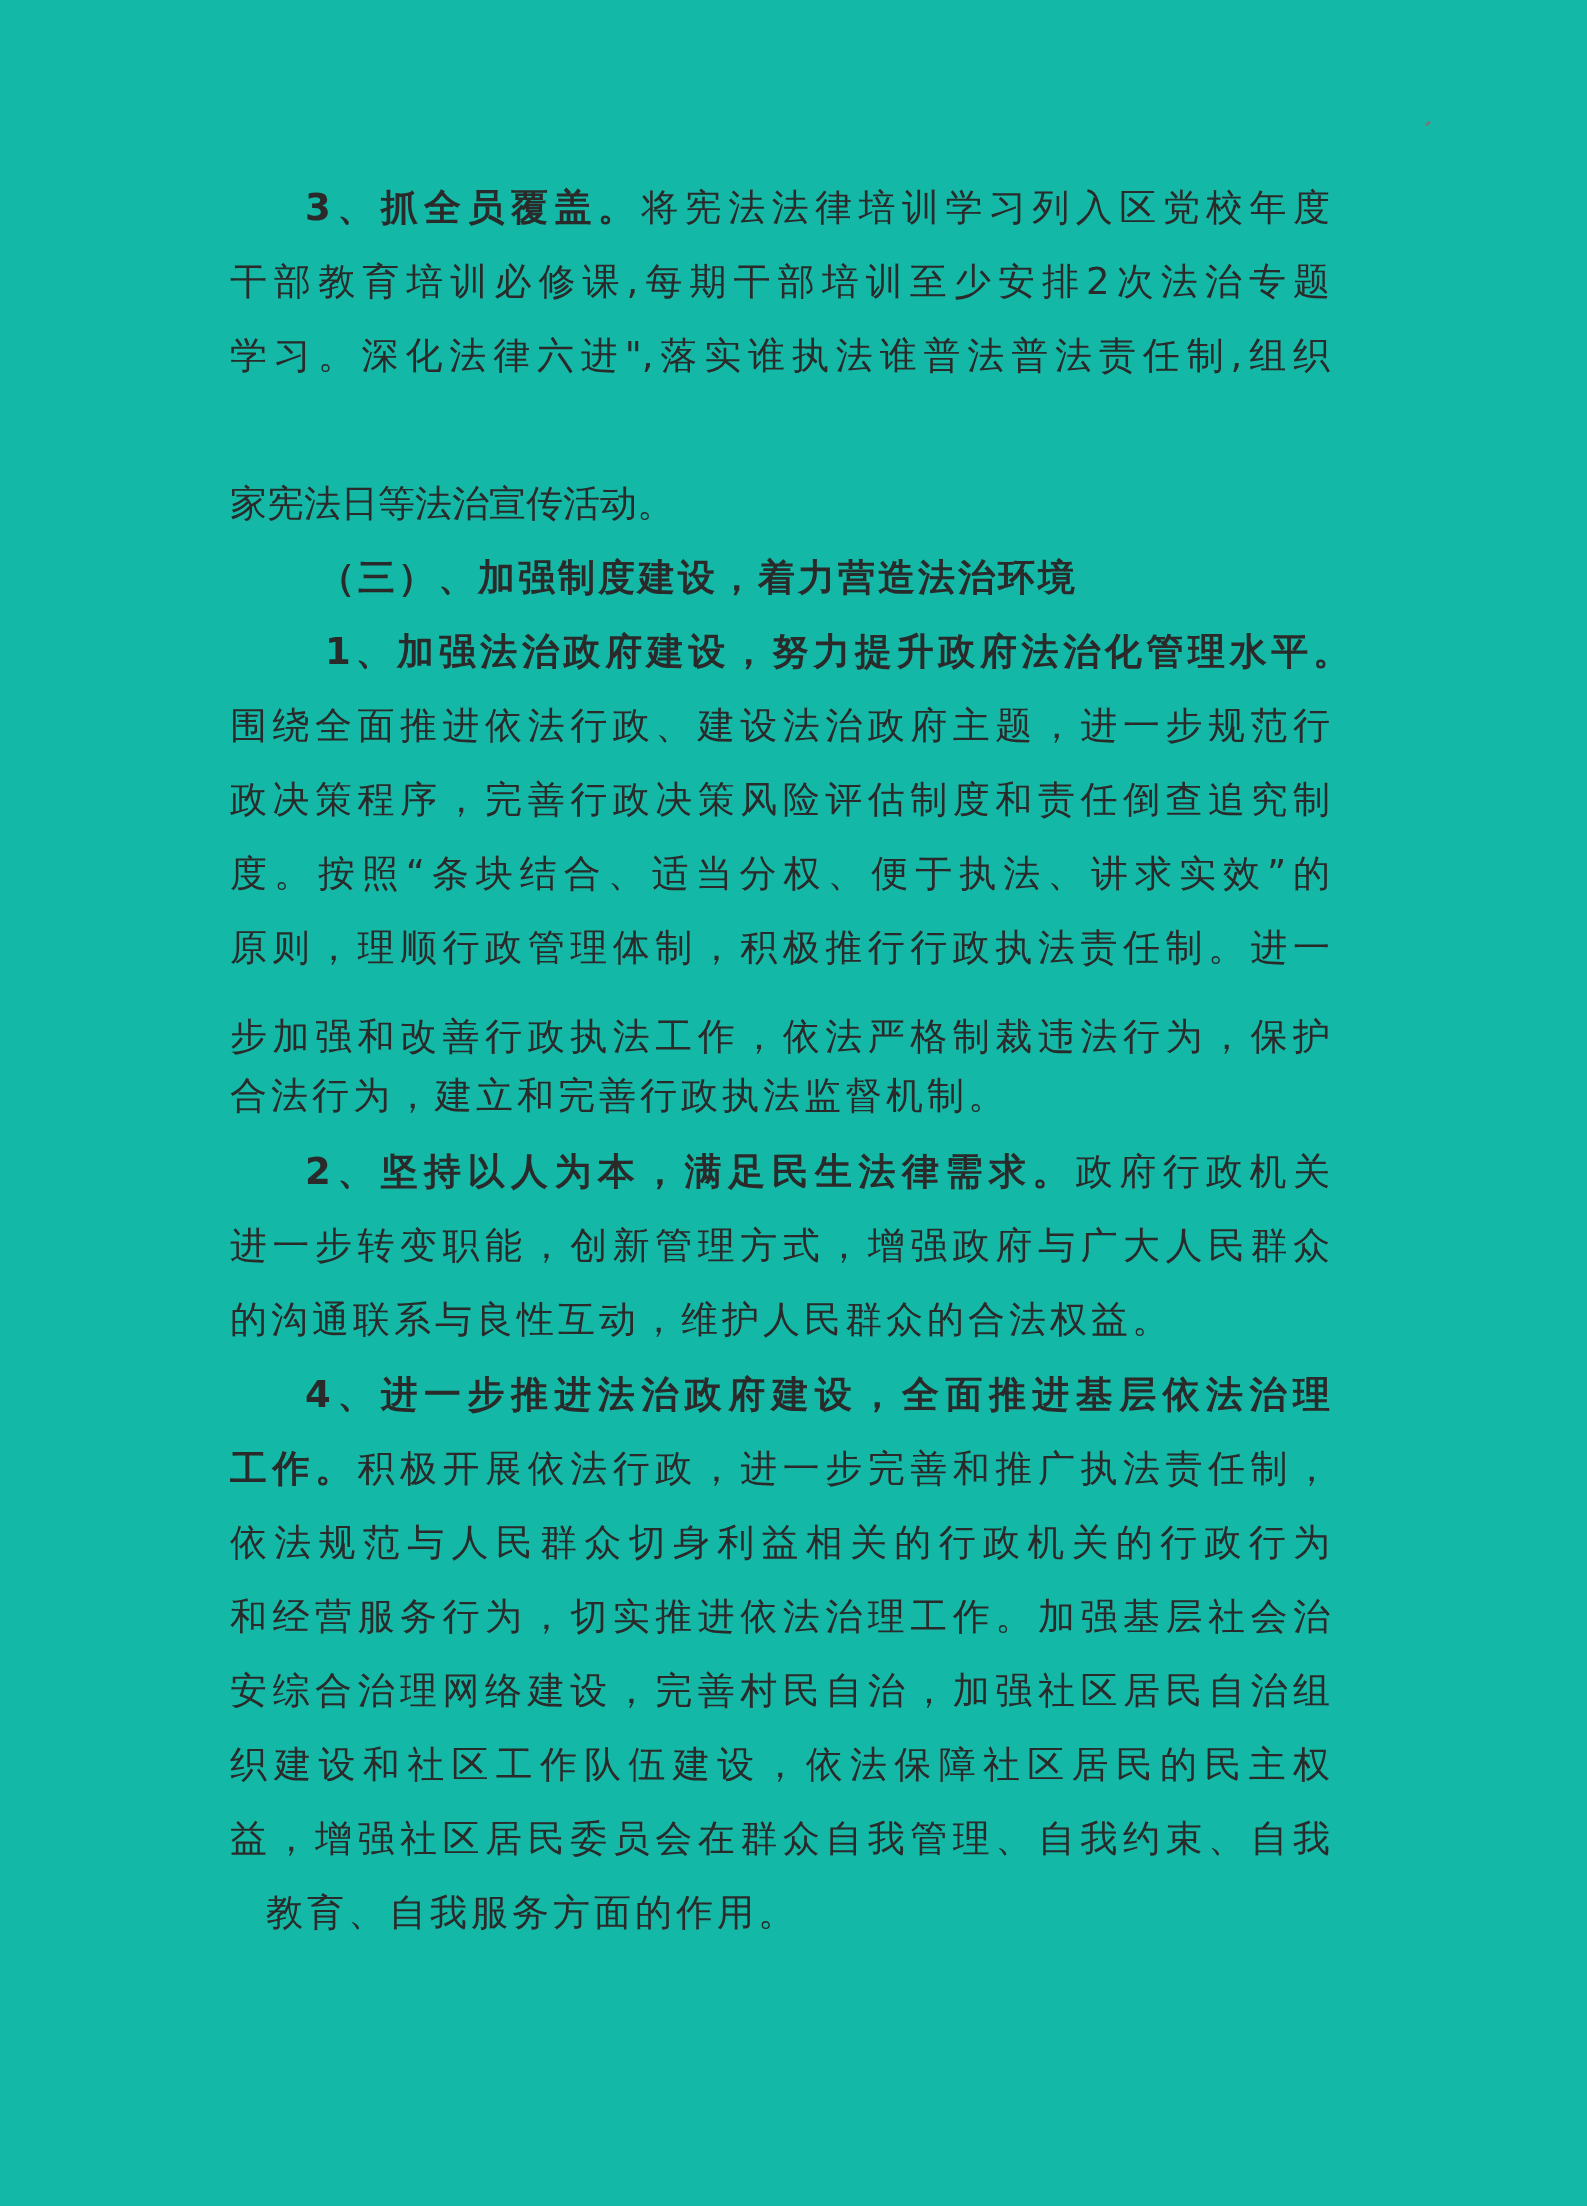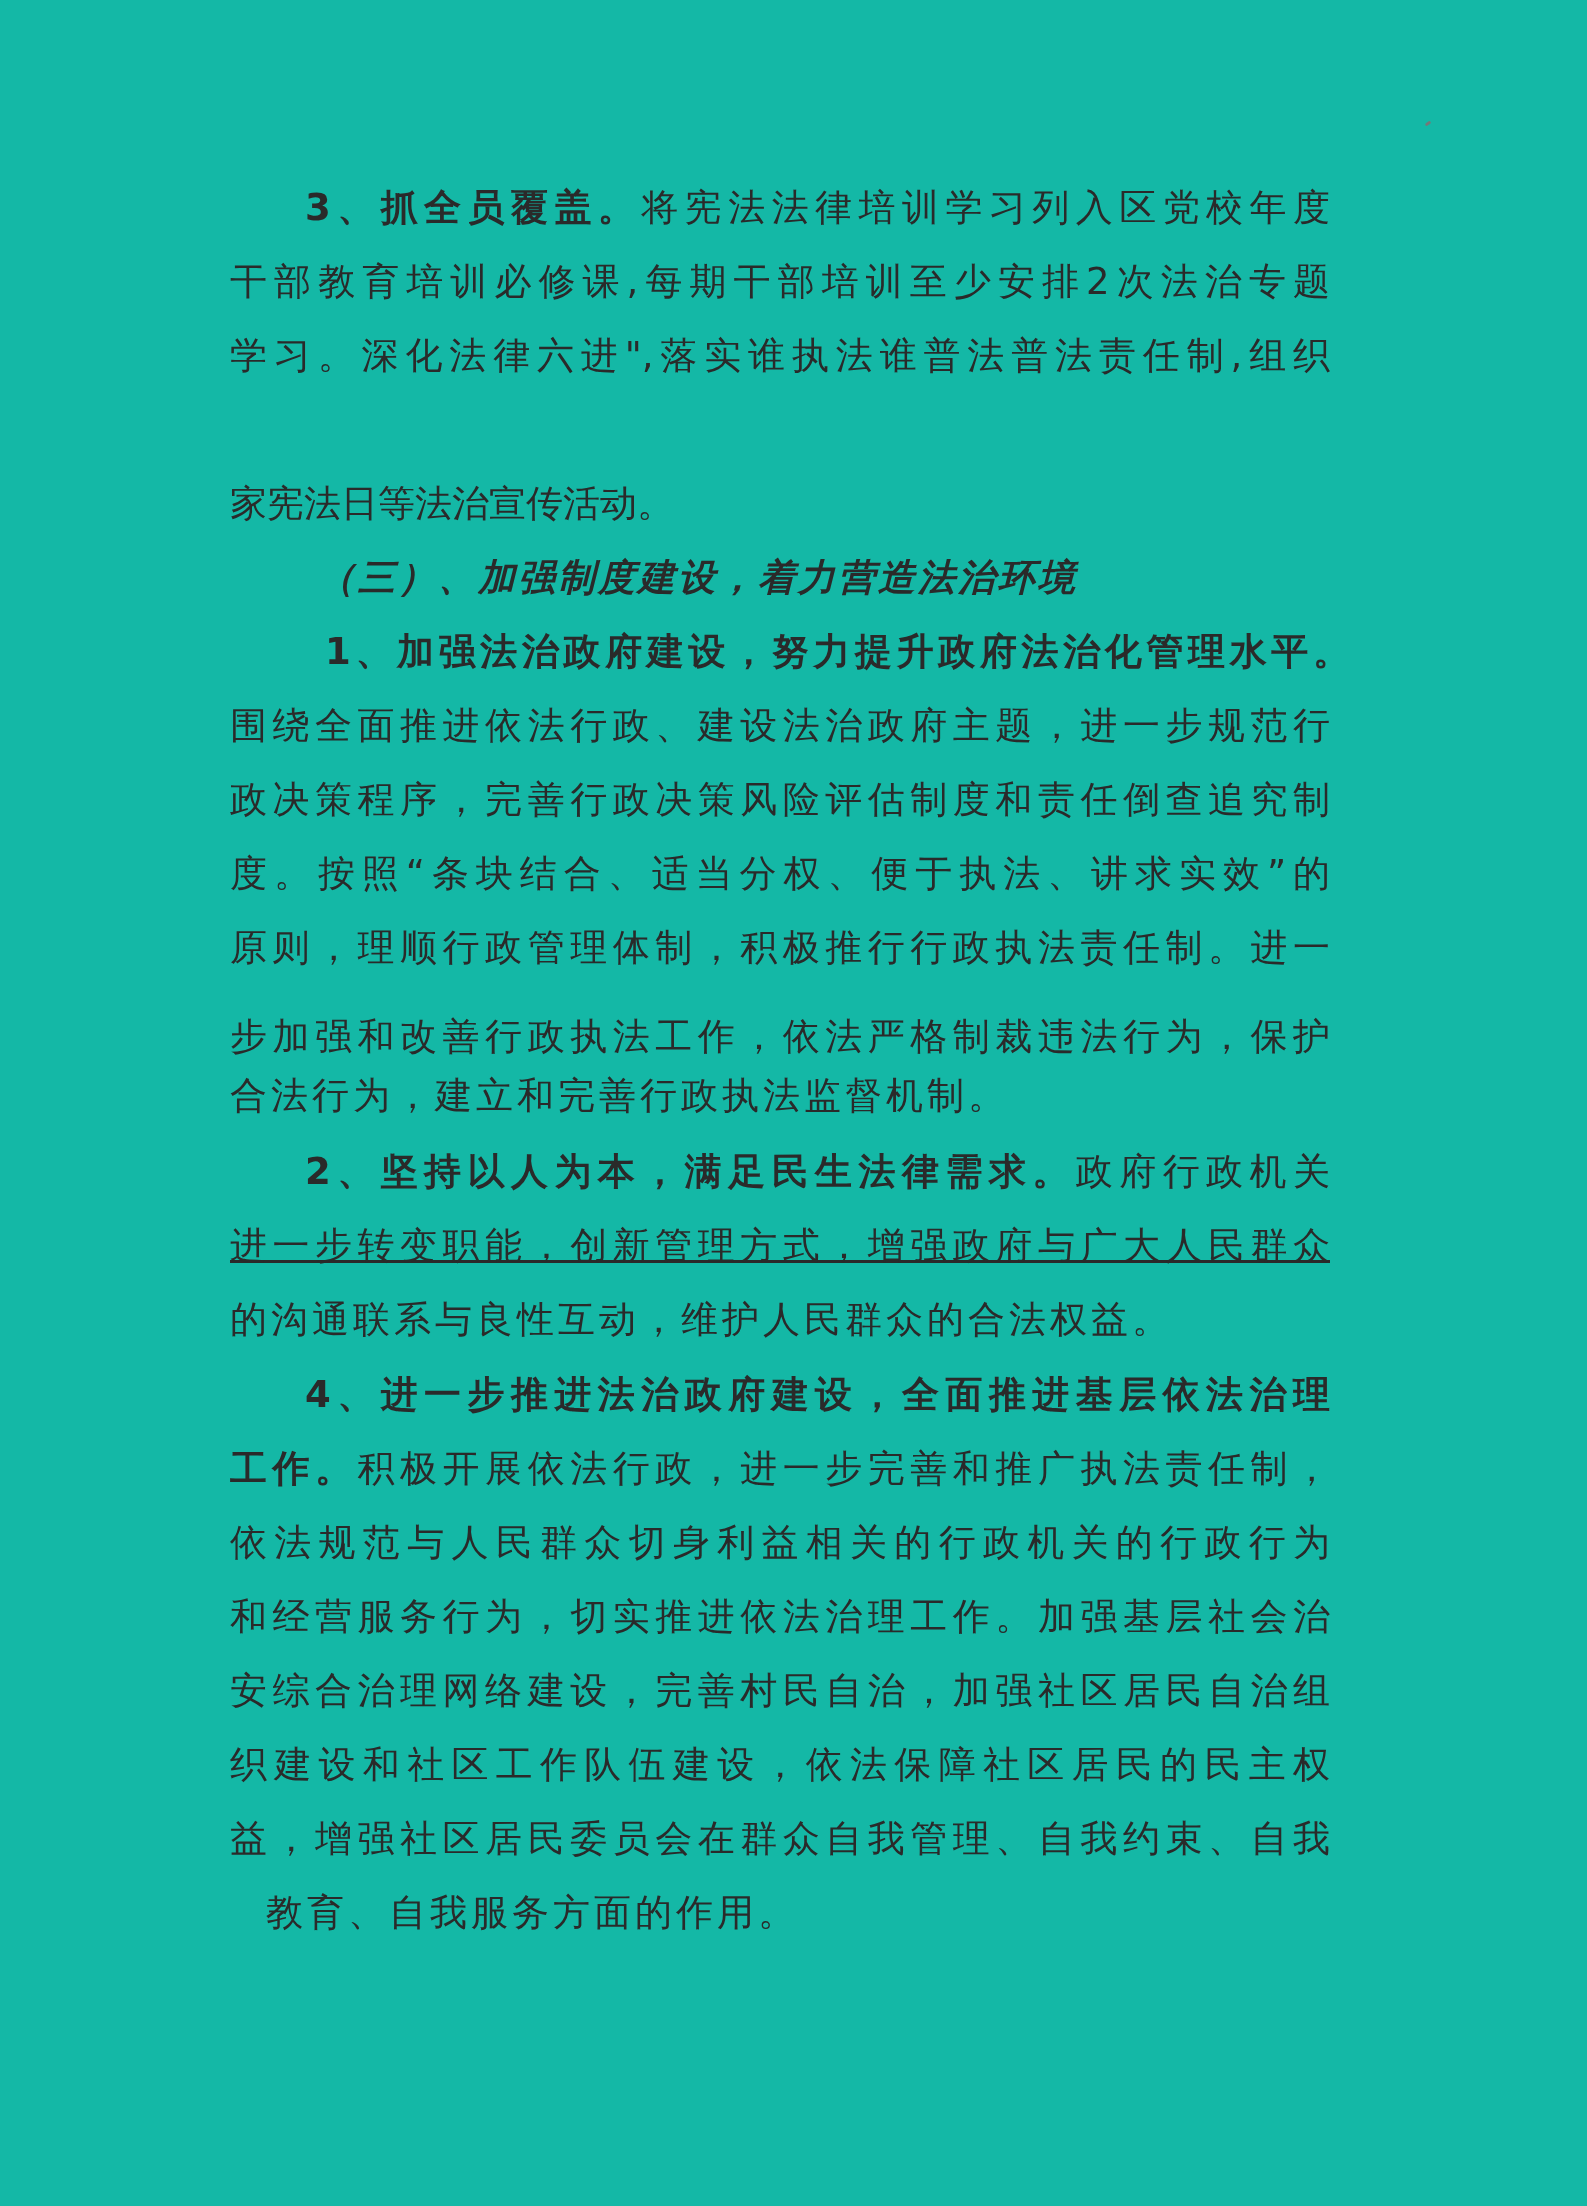--- a/index.html
+++ b/index.html
@@ -47,21 +47,20 @@
   .line.indent {
     left: 305px;
     width: 1025px;
   }
   .line.short {
     text-align-last: left;
   }
   .line.heading {
     left: 328px;
     width: 780px;
-    font-style: italic;
   }
   .b {
     font-weight: bold;
   }
 </style>
 </head>
 <body>
 
 <div class="page">
   <div class="speck"></div>
@@ -75,21 +74,21 @@
 
   <div class="line indent" style="top:627px;margin-left:20px;"><span class="b">1、加强法治政府建设，努力提升政府法治化管理水平。</span></div>
   <div class="line" style="top:775px;"><span>政决策程序，完善行政决策风险评估制度和责任倒查追究制</span></div>
   <div class="line" style="top:701px;"><span>围绕全面推进依法行政、建设法治政府主题，进一步规范行</span></div>
   <div class="line" style="top:849px;"><span>度。按照“条块结合、适当分权、便于执法、讲求实效”的</span></div>
   <div class="line" style="top:923px;"><span>原则，理顺行政管理体制，积极推行行政执法责任制。进一</span></div>
   <div class="line" style="top:997px;margin-top:15px;"><span>步加强和改善行政执法工作，依法严格制裁违法行为，保护</span></div>
   <div class="line short" style="top:1071px; width:auto; letter-spacing:4px;"><span>合法行为，建立和完善行政执法监督机制。</span></div>
 
   <div class="line indent" style="top:1147px;"><span class="b">2、坚持以人为本，满足民生法律需求。</span><span>政府行政机关</span></div>
-  <div class="line" style="top:1221px;text-decoration:underline;"><span>进一步转变职能，创新管理方式，增强政府与广大人民群众</span></div>
+  <div class="line" style="top:1221px;"><span>进一步转变职能，创新管理方式，增强政府与广大人民群众</span></div>
   <div class="line short" style="top:1295px; width:auto; letter-spacing:4px;"><span>的沟通联系与良性互动，维护人民群众的合法权益。</span></div>
 
   <div class="line indent" style="top:1370px;"><span class="b">4、进一步推进法治政府建设，全面推进基层依法治理</span></div>
   <div class="line" style="top:1444px;"><span class="b">工作。</span><span>积极开展依法行政，进一步完善和推广执法责任制，</span></div>
   <div class="line" style="top:1518px;"><span>依法规范与人民群众切身利益相关的行政机关的行政行为</span></div>
   <div class="line" style="top:1592px;"><span>和经营服务行为，切实推进依法治理工作。加强基层社会治</span></div>
   <div class="line" style="top:1666px;"><span>安综合治理网络建设，完善村民自治，加强社区居民自治组</span></div>
   <div class="line" style="top:1740px;"><span>织建设和社区工作队伍建设，依法保障社区居民的民主权</span></div>
   <div class="line" style="top:1814px;"><span>益，增强社区居民委员会在群众自我管理、自我约束、自我</span></div>
   <div class="line short" style="top:1888px; width:auto; letter-spacing:4px;margin-left:36px;"><span>教育、自我服务方面的作用。</span></div>

